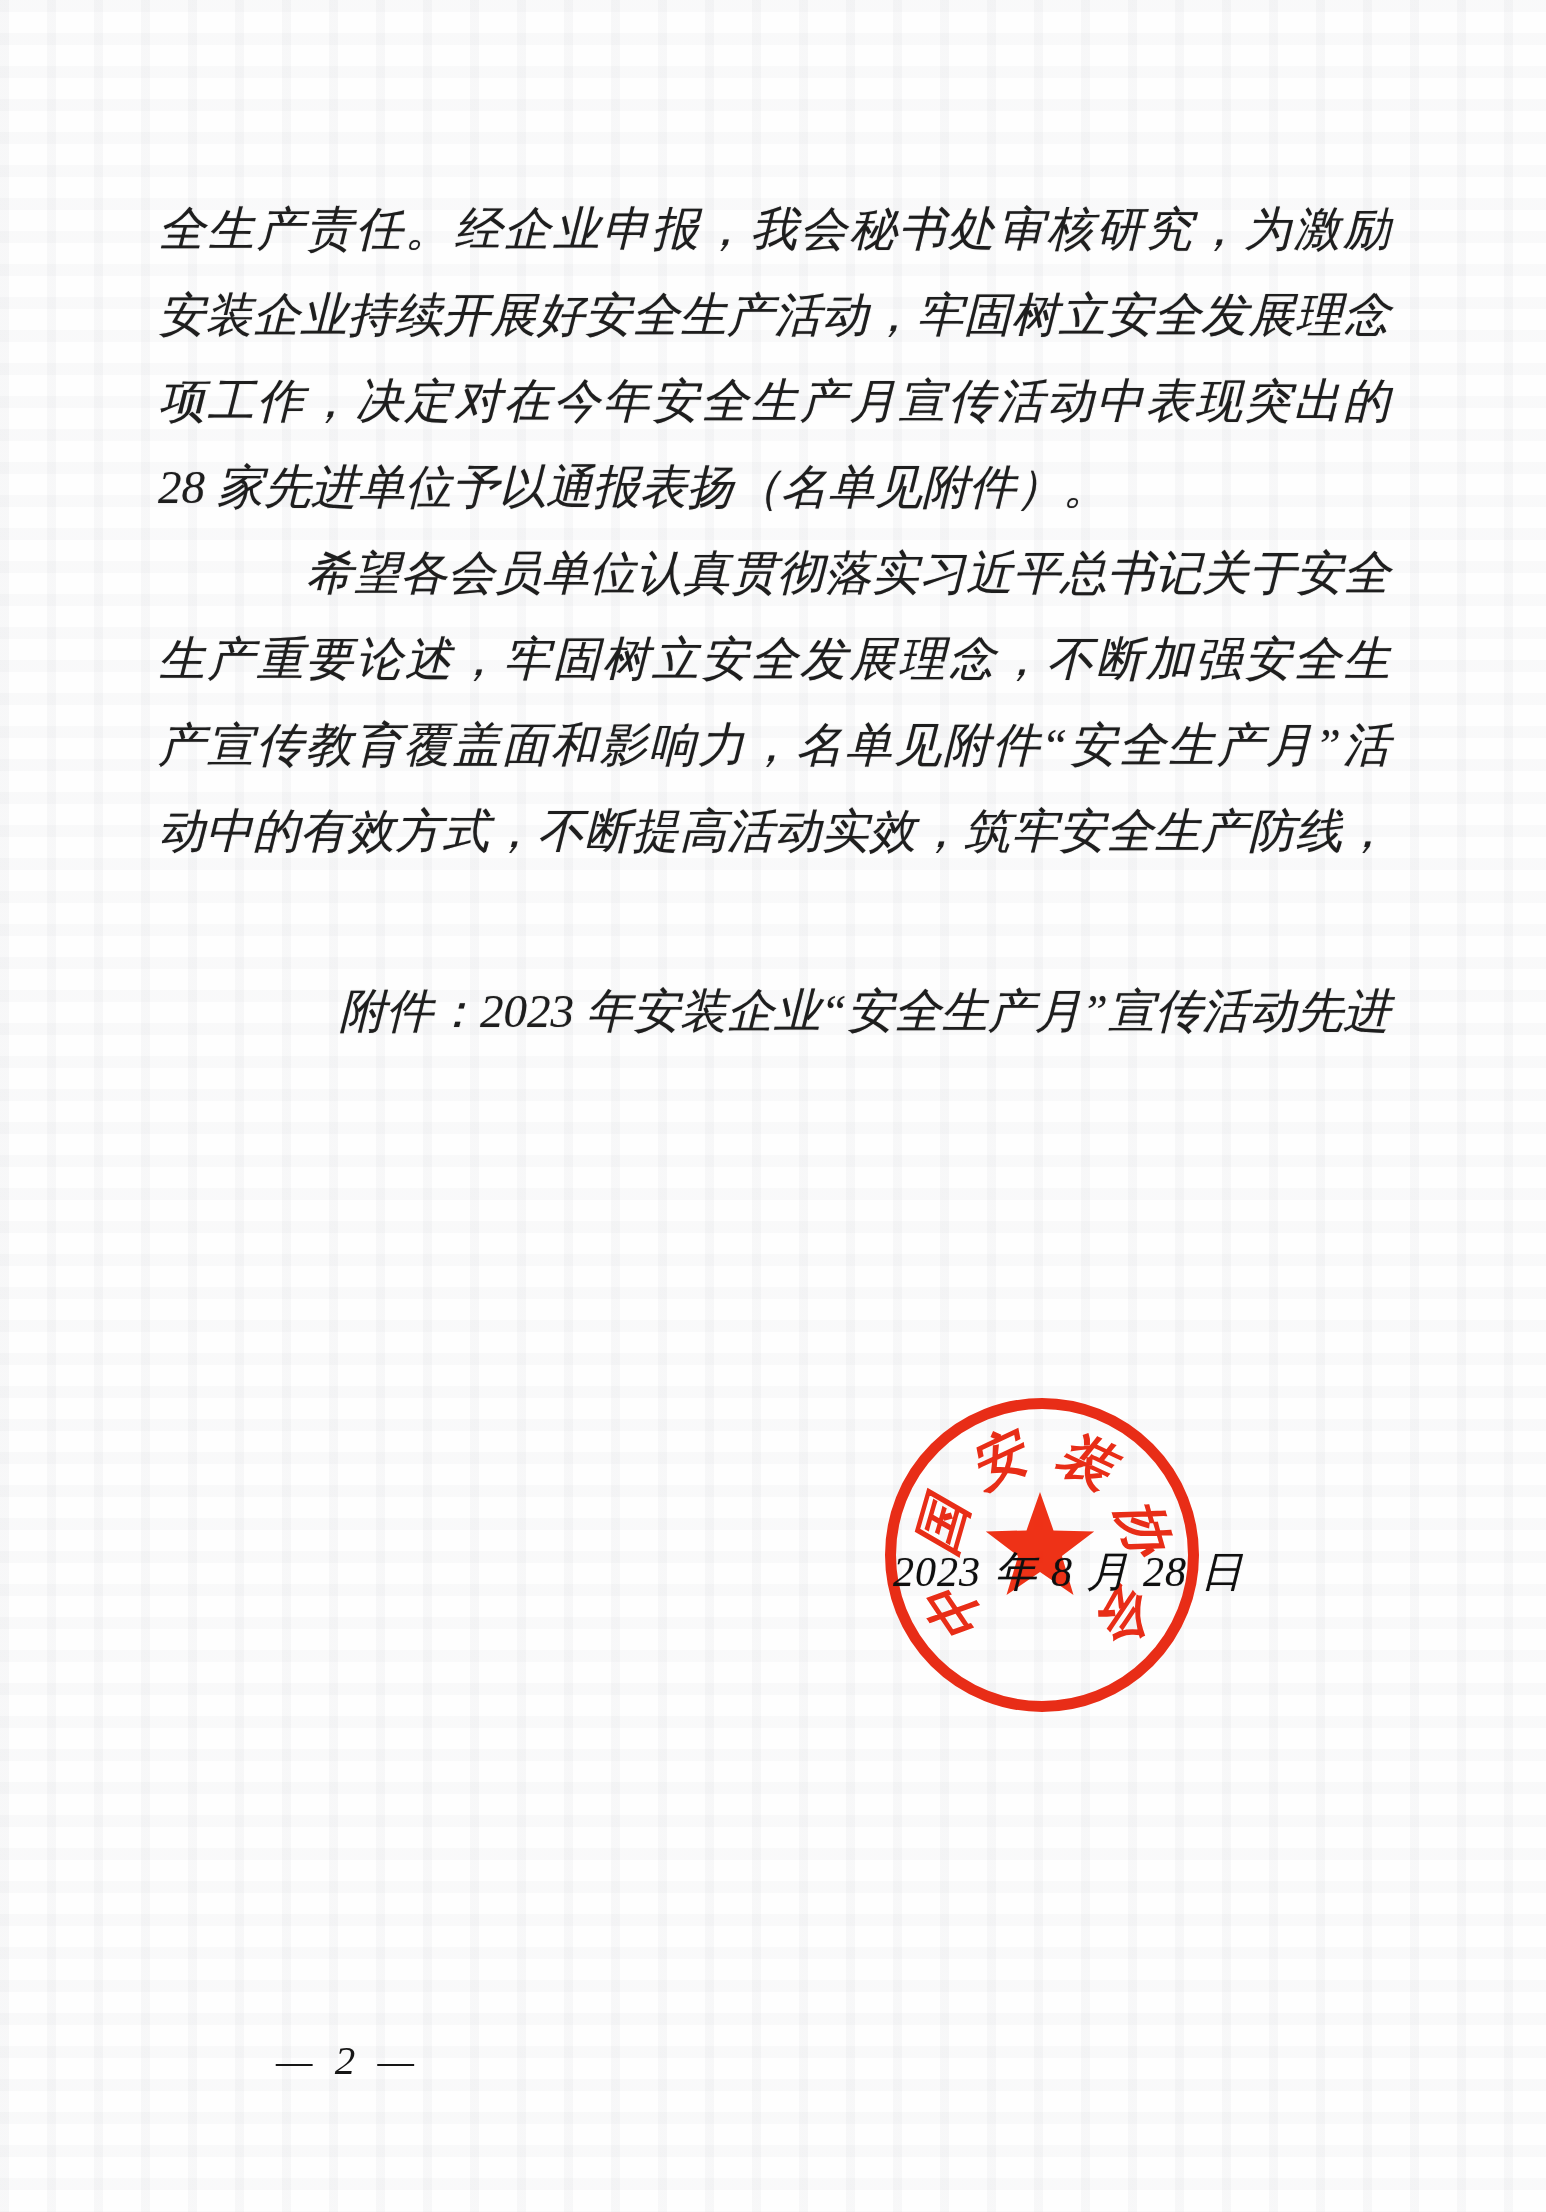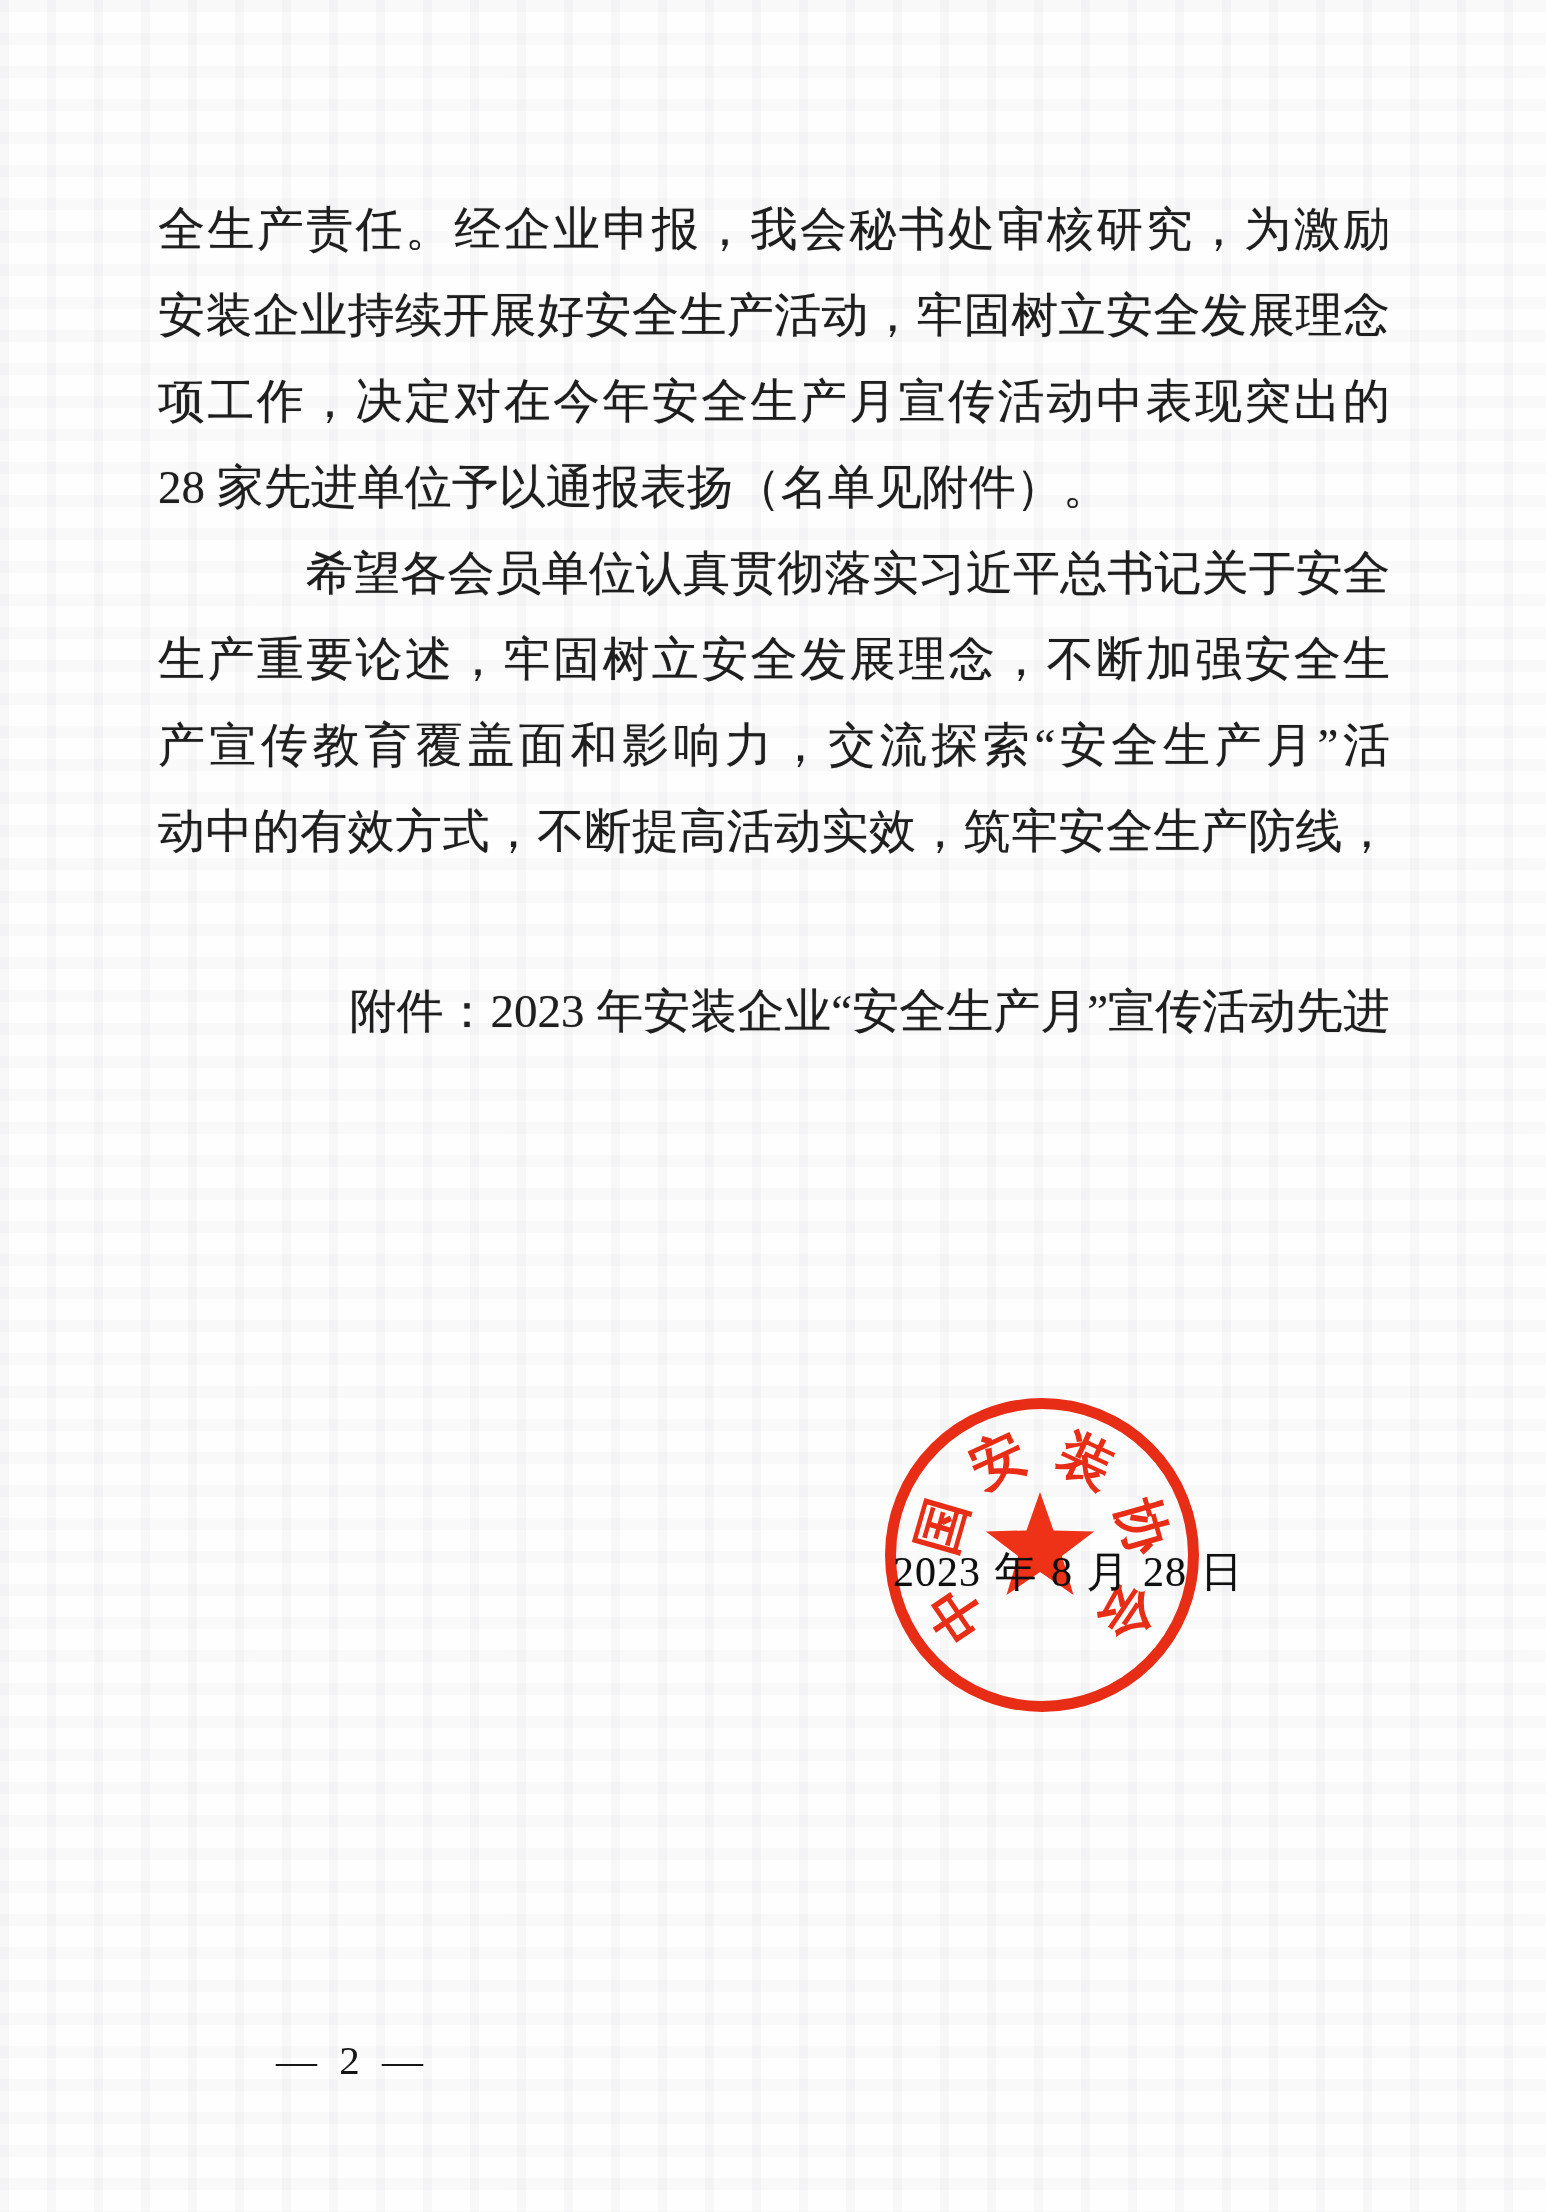--- a/index.html
+++ b/index.html
@@ -3,20 +3,21 @@
 <meta charset="utf-8">
 <style>
   html,body{margin:0;padding:0;background:#ffffff;}
   .page{
     position:relative;
     width:1546px;height:2212px;
     background:#fefefe;
     overflow:hidden;
     font-family:"Liberation Serif","DejaVu Serif",serif;
     color:#1e1e1e;
+    font-style:italic;
   }
   
   .page::before{
     content:"";
     position:absolute;inset:0;z-index:0;pointer-events:none;
     background-image:
       repeating-linear-gradient(90deg, rgba(125,130,145,.05) 0 9px, rgba(0,0,0,0) 9px 47px),
       repeating-linear-gradient(180deg, rgba(125,130,145,.04) 0 12px, rgba(0,0,0,0) 12px 33px);
   }
   .body-text{
@@ -60,21 +61,21 @@
 
 <div class="page">
 
   <div class="body-text">
     <div class="line just">全生产责任。经企业申报，我会秘书处审核研究，为激励</div>
     <div class="line just">安装企业持续开展好安全生产活动，牢固树立安全发展理念</div>
     <div class="line just">项工作，决定对在今年安全生产月宣传活动中表现突出的</div>
     <div class="line">28 家先进单位予以通报表扬（名单见附件）。</div>
     <div class="line just indent">希望各会员单位认真贯彻落实习近平总书记关于安全</div>
     <div class="line just">生产重要论述，牢固树立安全发展理念，不断加强安全生</div>
-    <div class="line just">产宣传教育覆盖面和影响力，交流探索“安全生产月”活</div>
+    <div class="line just">产宣传教育覆盖面和影响力，名单见附件“安全生产月”活</div>
     <div class="line just">动中的有效方式，不断提高活动实效，筑牢安全生产防线，</div>
 
     <div class="spacer"></div>
 
     <div class="attach">
       <div class="line attach-1">附件：2023 年安装企业“安全生产月”宣传活动先进</div>
     </div>
   </div>
 
   <svg class="seal" viewBox="0 0 340 340" aria-hidden="true">

